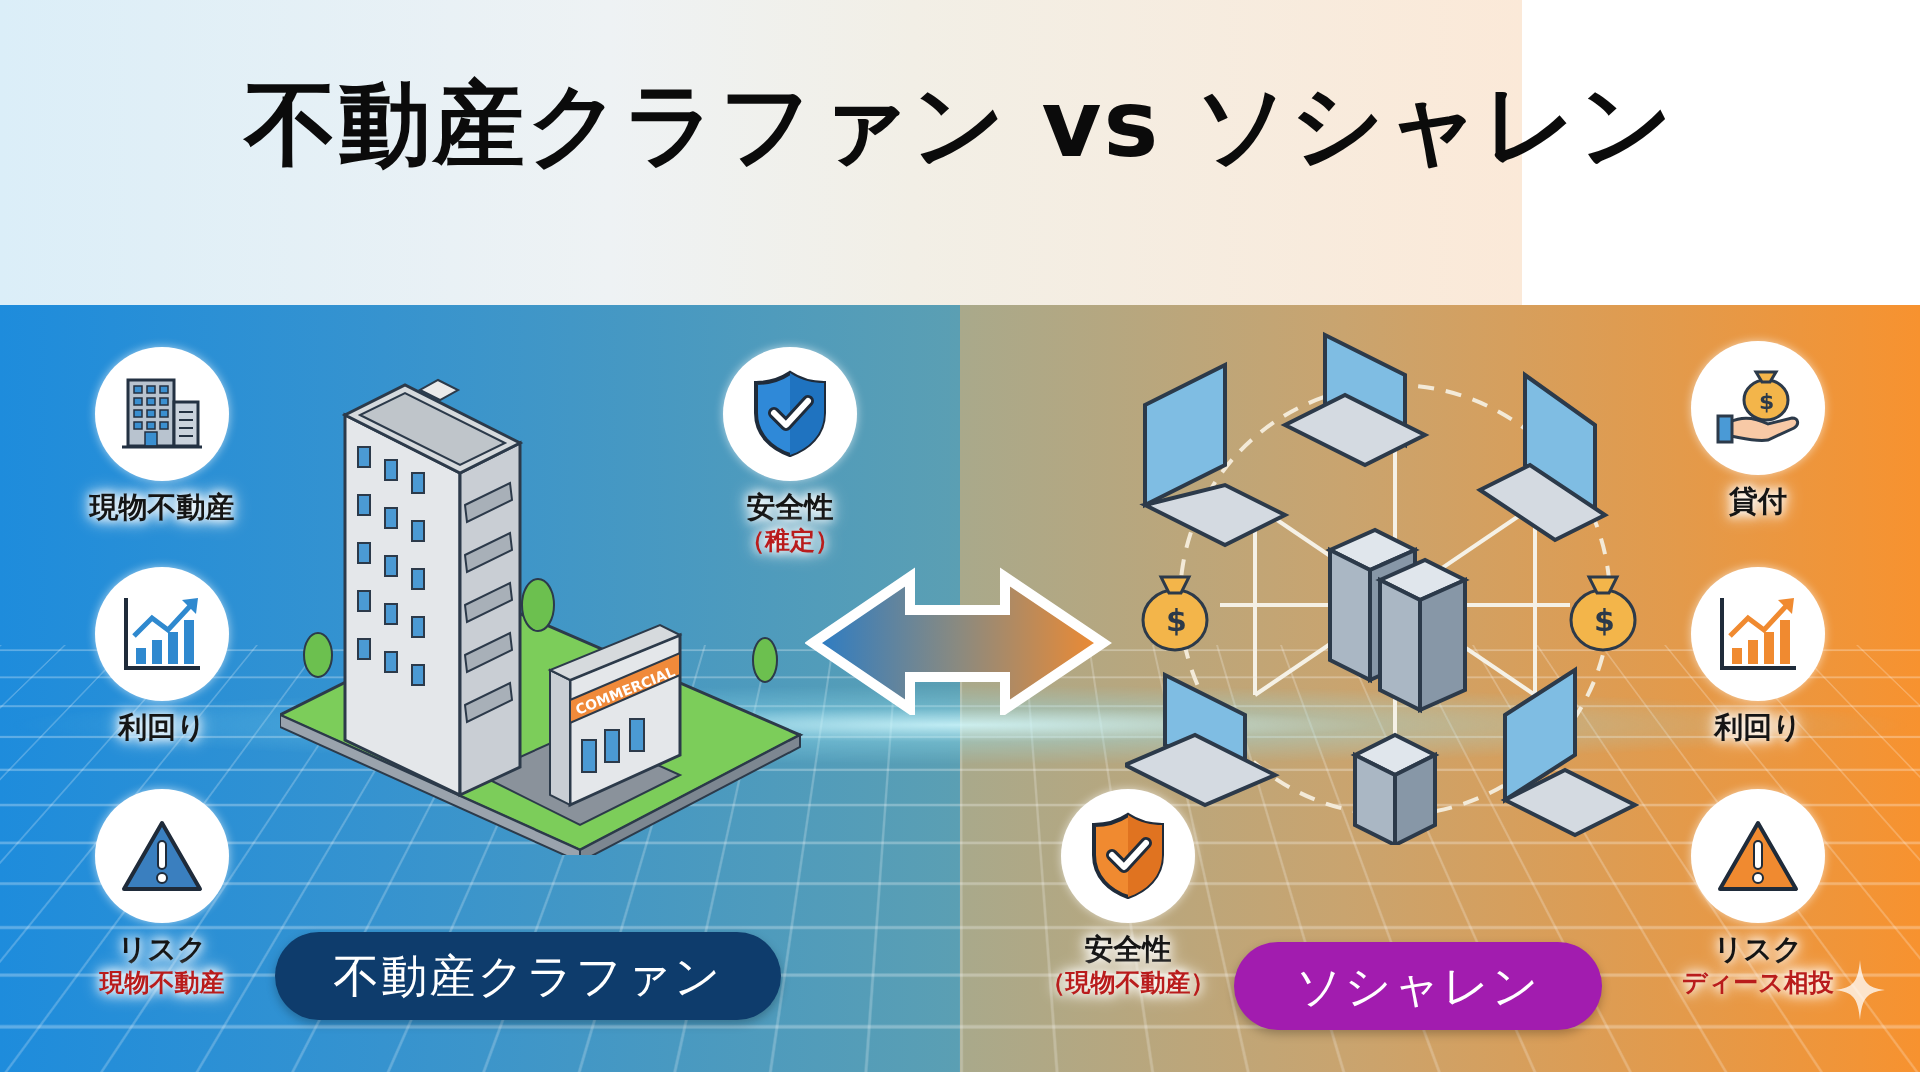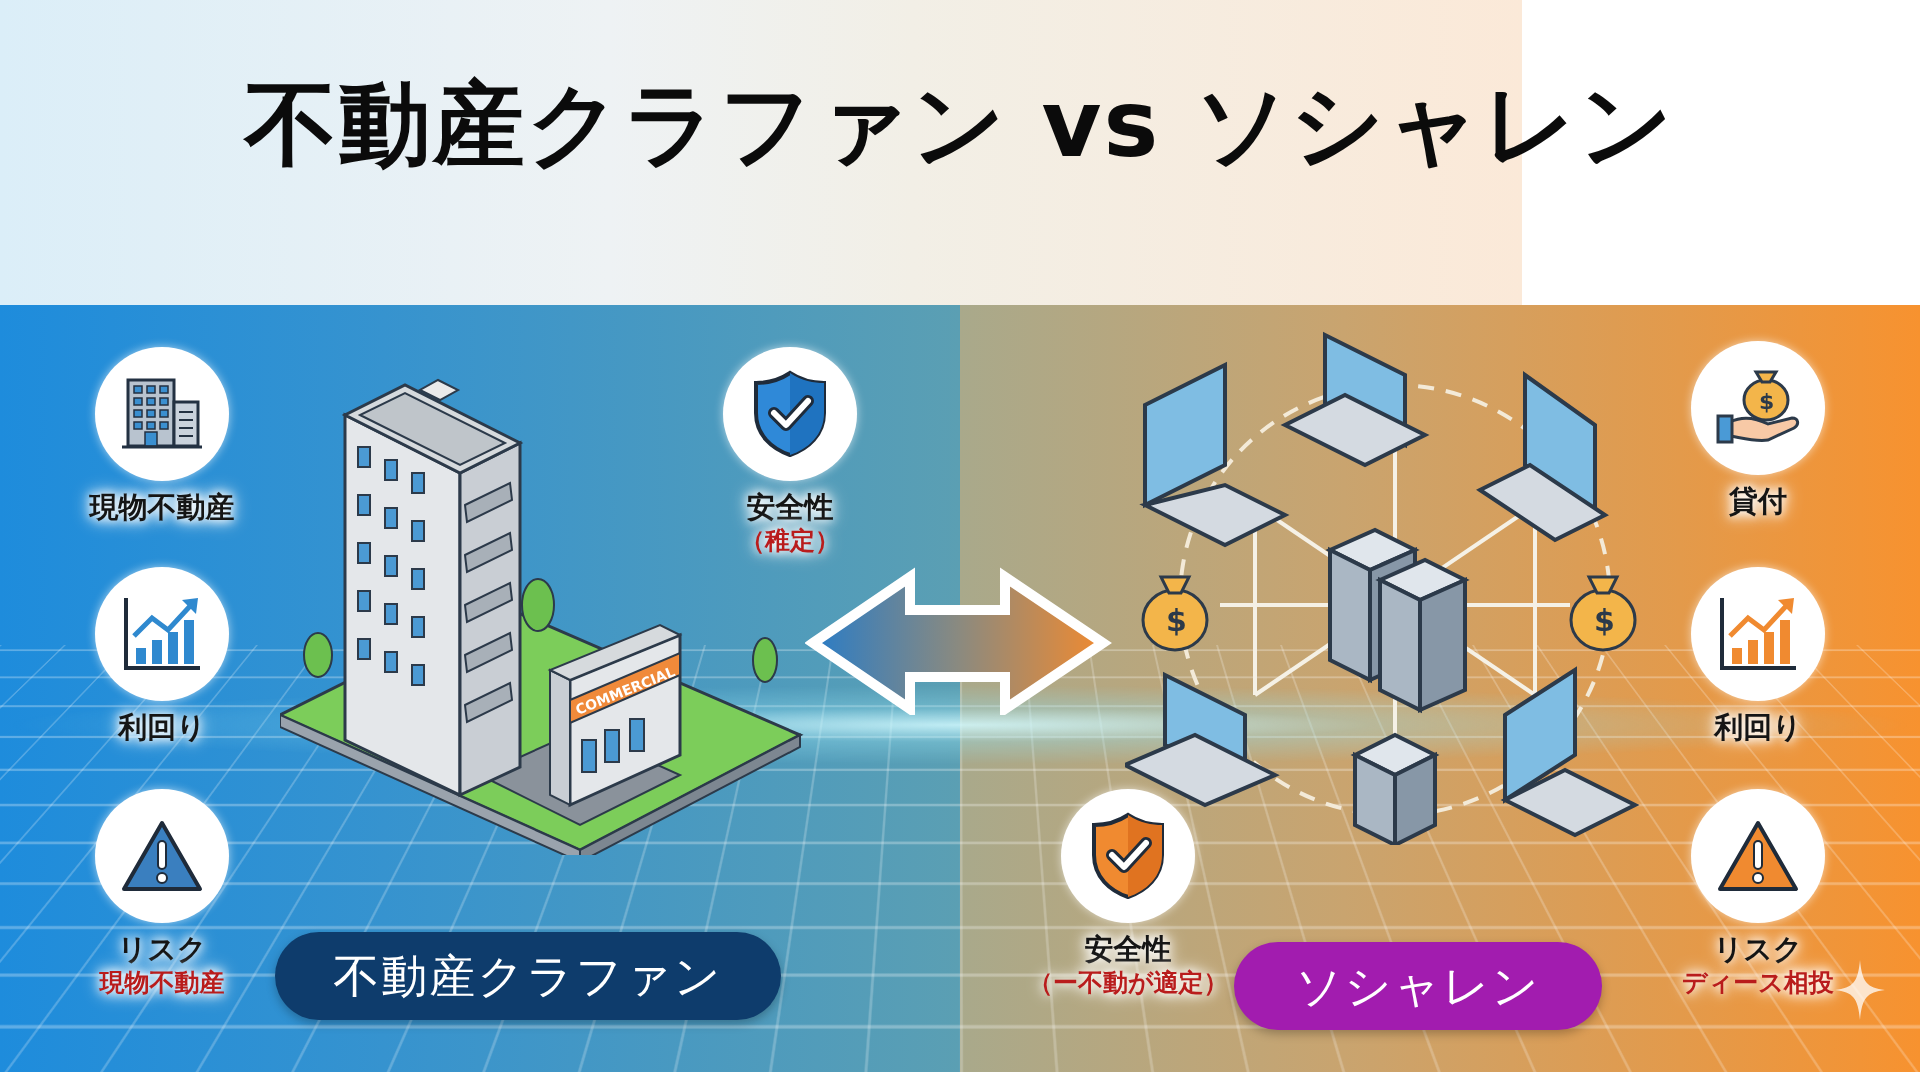--- a/index.html
+++ b/index.html
@@ -317,21 +317,21 @@
   <div class="feature" style="left:1028px; top:484px; width:200px;">
     <div class="circle">
       <svg width="80" height="90" viewBox="0 0 80 90">
         <path d="M40 4 C52 12 64 14 74 14 L74 44 C74 66 58 80 40 86 C22 80 6 66 6 44 L6 14 C16 14 28 12 40 4 Z" fill="#f08a30" stroke="#1f2b3a" stroke-width="4"></path>
         <path d="M40 4 C52 12 64 14 74 14 L74 44 C74 66 58 80 40 86 Z" fill="#e07320"></path>
         <polyline points="24,44 36,56 58,32" fill="none" stroke="#1f2b3a" stroke-width="12" stroke-linecap="round" stroke-linejoin="round"></polyline>
         <polyline points="24,44 36,56 58,32" fill="none" stroke="#fff" stroke-width="6" stroke-linecap="round" stroke-linejoin="round"></polyline>
       </svg>
     </div>
     <div class="label">安全性</div>
-    <div class="sub">（ー不動が適定）</div>
+    <div class="sub">（現物不動産）</div>
   </div>
 
   <div class="pill blue">不動産クラファン</div>
   <div class="pill orange">ソシャレン</div>
 </div>
 
 <svg class="sparkle" viewBox="0 0 50 60">
   <path d="M25 0 C27 22 32 28 50 30 C32 32 27 38 25 60 C23 38 18 32 0 30 C18 28 23 22 25 0 Z" fill="rgba(255,255,255,0.75)"></path>
 </svg>
 

